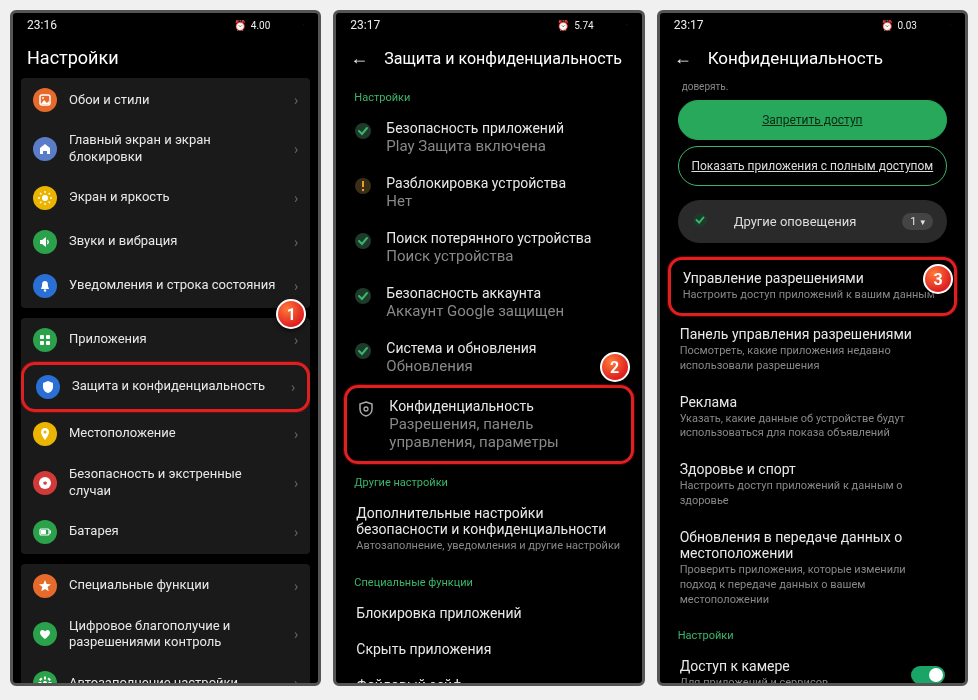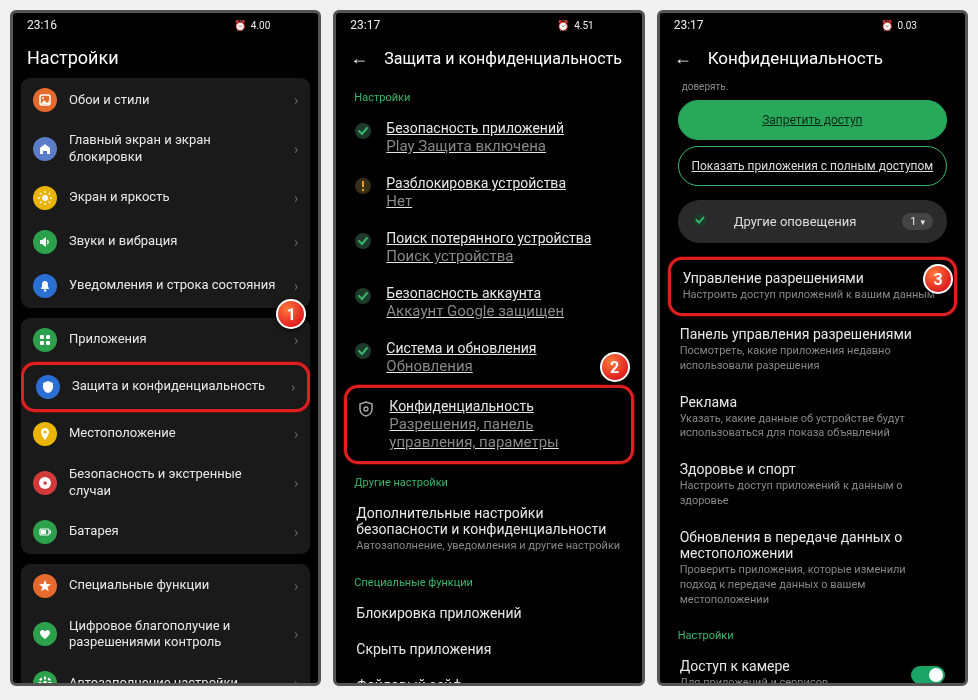--- a/index.html
+++ b/index.html
@@ -43,21 +43,21 @@
   .header .title { font-size: 18px; font-weight: 400; color: #fff; }
   .back-arrow { font-size: 18px; color: #eee; cursor: pointer; }
   .content { flex: 1; overflow-y: hidden; padding: 0 8px 8px 8px; }
   .section-label {
     color: #3ab66a;
     font-size: 11px;
     padding: 12px 10px 6px 10px;
   }
   .item-group {
     background: #1a1a1a;
-    border-radius: 9px;
+    border-radius: 4px;
     margin-bottom: 10px;
     overflow: hidden;
   }
   .item {
     display: flex;
     align-items: center;
     padding: 10px 12px;
     gap: 12px;
     min-height: 40px;
   }
@@ -69,21 +69,20 @@
     display: flex; align-items: center; justify-content: center;
     flex-shrink: 0;
   }
   .icon-circle svg { width: 14px; height: 14px; fill: #fff; }
   
   .flat-item {
     display: flex;
     align-items: flex-start;
     padding: 10px 10px;
     gap: 14px;
-    text-decoration: underline;
   }
   .flat-item .status-icon { width: 18px; height: 18px; flex-shrink: 0; margin-top: 2px; }
   .flat-item .status-icon svg { width: 18px; height: 18px; }
   .flat-text .t { color: #e8e8e8; font-size: 14px; }
   .flat-text .s { color: #888; font-size: 15px; margin-top: 1px; }
   
   .block-btn {
     margin: 6px 10px;
     border-radius: 20px;
     padding: 12px;
@@ -397,21 +396,21 @@
       </div>
     </div>
   <div class="badge" style="top:286px; right:12px;">1</div>
 </div>
 
 <div class="phone">
   <div class="statusbar">
     <span>23:17</span>
     <span class="right">
       <span>⏰</span>
-      <span>4.51</span>
+      <span>5.74</span>
       <svg viewBox="0 0 14 14">
           <use href="#i-wifi"></use>
         </svg>
       <svg viewBox="0 0 14 14">
           <use href="#i-signal"></use>
         </svg>
       <svg viewBox="0 0 14 14">
           <use href="#i-signal"></use>
         </svg>
       <svg viewBox="0 0 18 14" style="width:18px">

